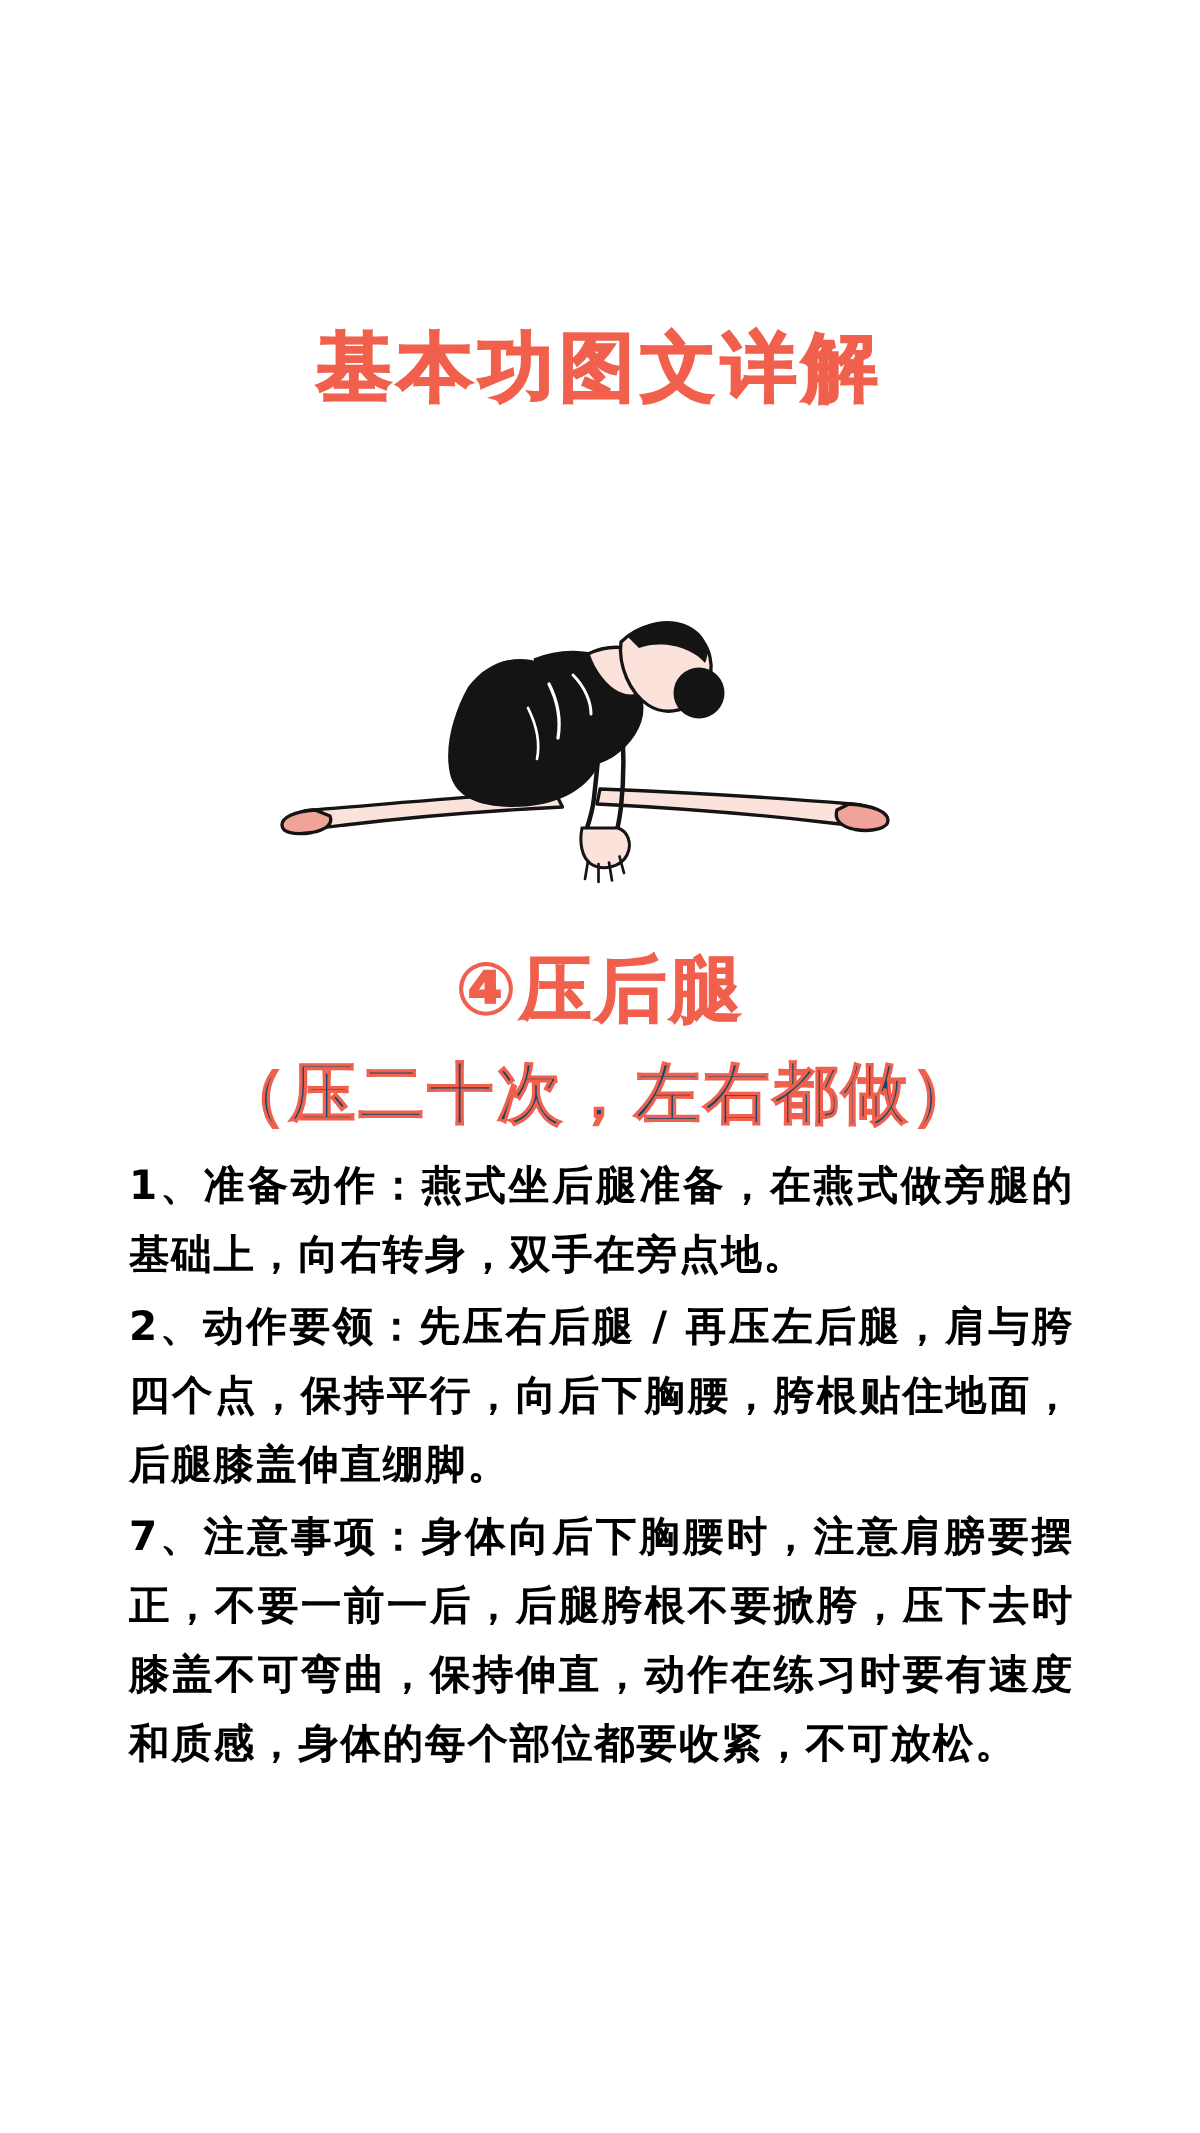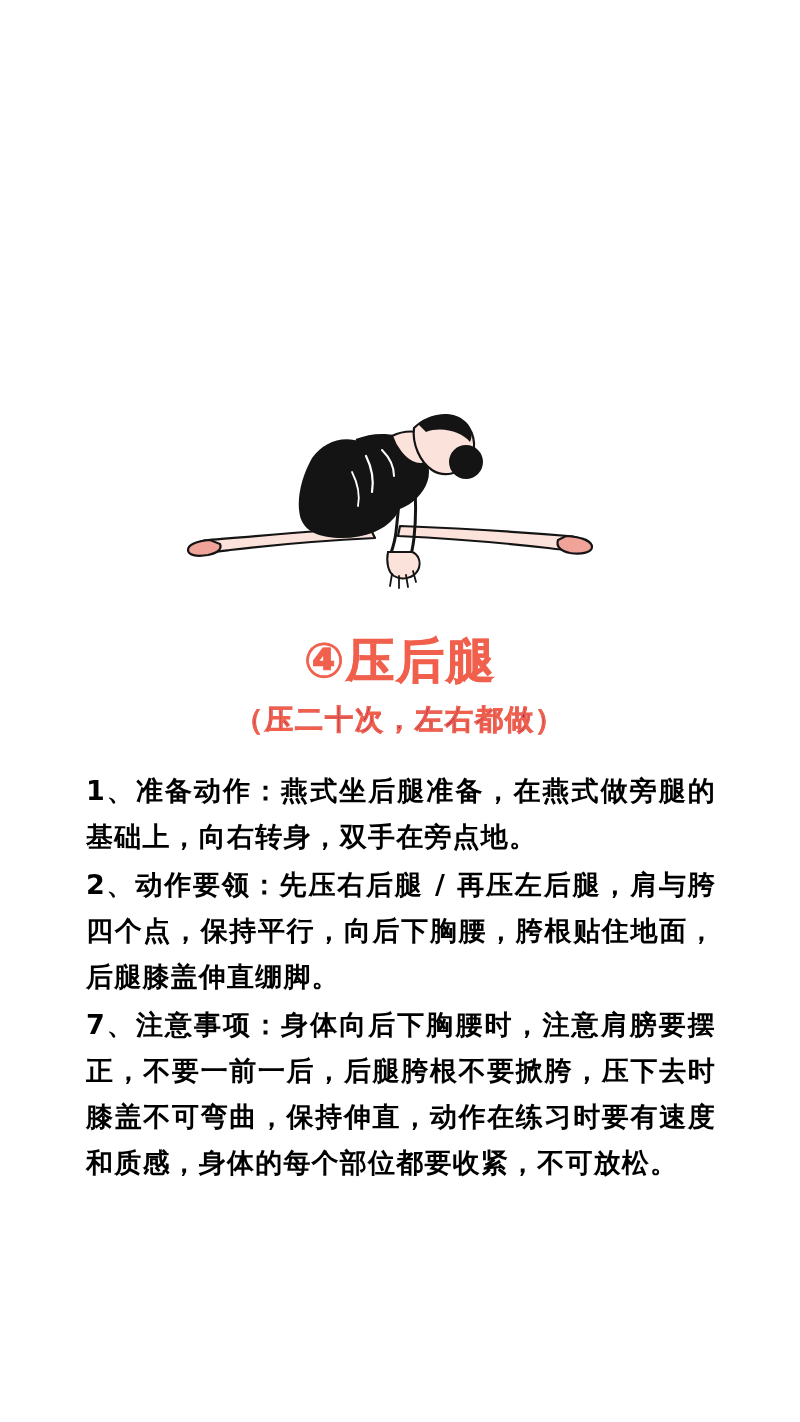--- a/index.html
+++ b/index.html
@@ -61,23 +61,23 @@
   .subtitle-main {
     font-size: 48px;
     font-weight: 700;
     color: #f0604d;
     letter-spacing: 2px;
     -webkit-text-stroke: 0.8px #f0604d;
     line-height: 1.25;
   }
   .subtitle-sub {
     margin-top: 12px;
-    font-size: 28px;
+    font-size: 44px;
     font-weight: 700;
-    color: #701a75;
+    color: #0c4a6e;
     letter-spacing: 2px;
     -webkit-text-stroke: 0.8px #f0604d;
     line-height: 1.25;
   }
 
   
   .body-text {
     position: absolute;
     top: 768px;
     left: 86px;
@@ -92,20 +92,21 @@
     text-align: justify;
     margin: 0 0 2px 0;
     font-family: "DejaVu Sans", "Liberation Sans", sans-serif;
   }
 </style>
 </head>
 <body>
 
 <div class="page">
 
+  <h1 class="title">基本功图文详解</h1>
 
   <div class="illustration">
     <svg width="460" height="230" viewBox="0 0 460 230" xmlns="http://www.w3.org/2000/svg">
 
       <path d="M 200 148 C 150 150 90 156 38 160 C 26 161 22 166 26 170 C 30 174 44 172 60 170 C 110 164 165 160 205 158 Z" fill="#fbe3dc" stroke="#141414" stroke-width="2.2" stroke-linejoin="round"></path>
 
       <path d="M 40 160 C 26 161 18 165 18 170 C 18 175 26 177 38 175 C 48 173 52 169 50 164 Z" fill="#f0a399" stroke="#141414" stroke-width="2.2"></path>
 
       <path d="M 230 146 C 280 148 350 152 398 156 C 412 157 418 162 414 167 C 410 172 394 170 378 168 C 326 162 268 158 228 156 Z" fill="#fbe3dc" stroke="#141414" stroke-width="2.2" stroke-linejoin="round"></path>
 

